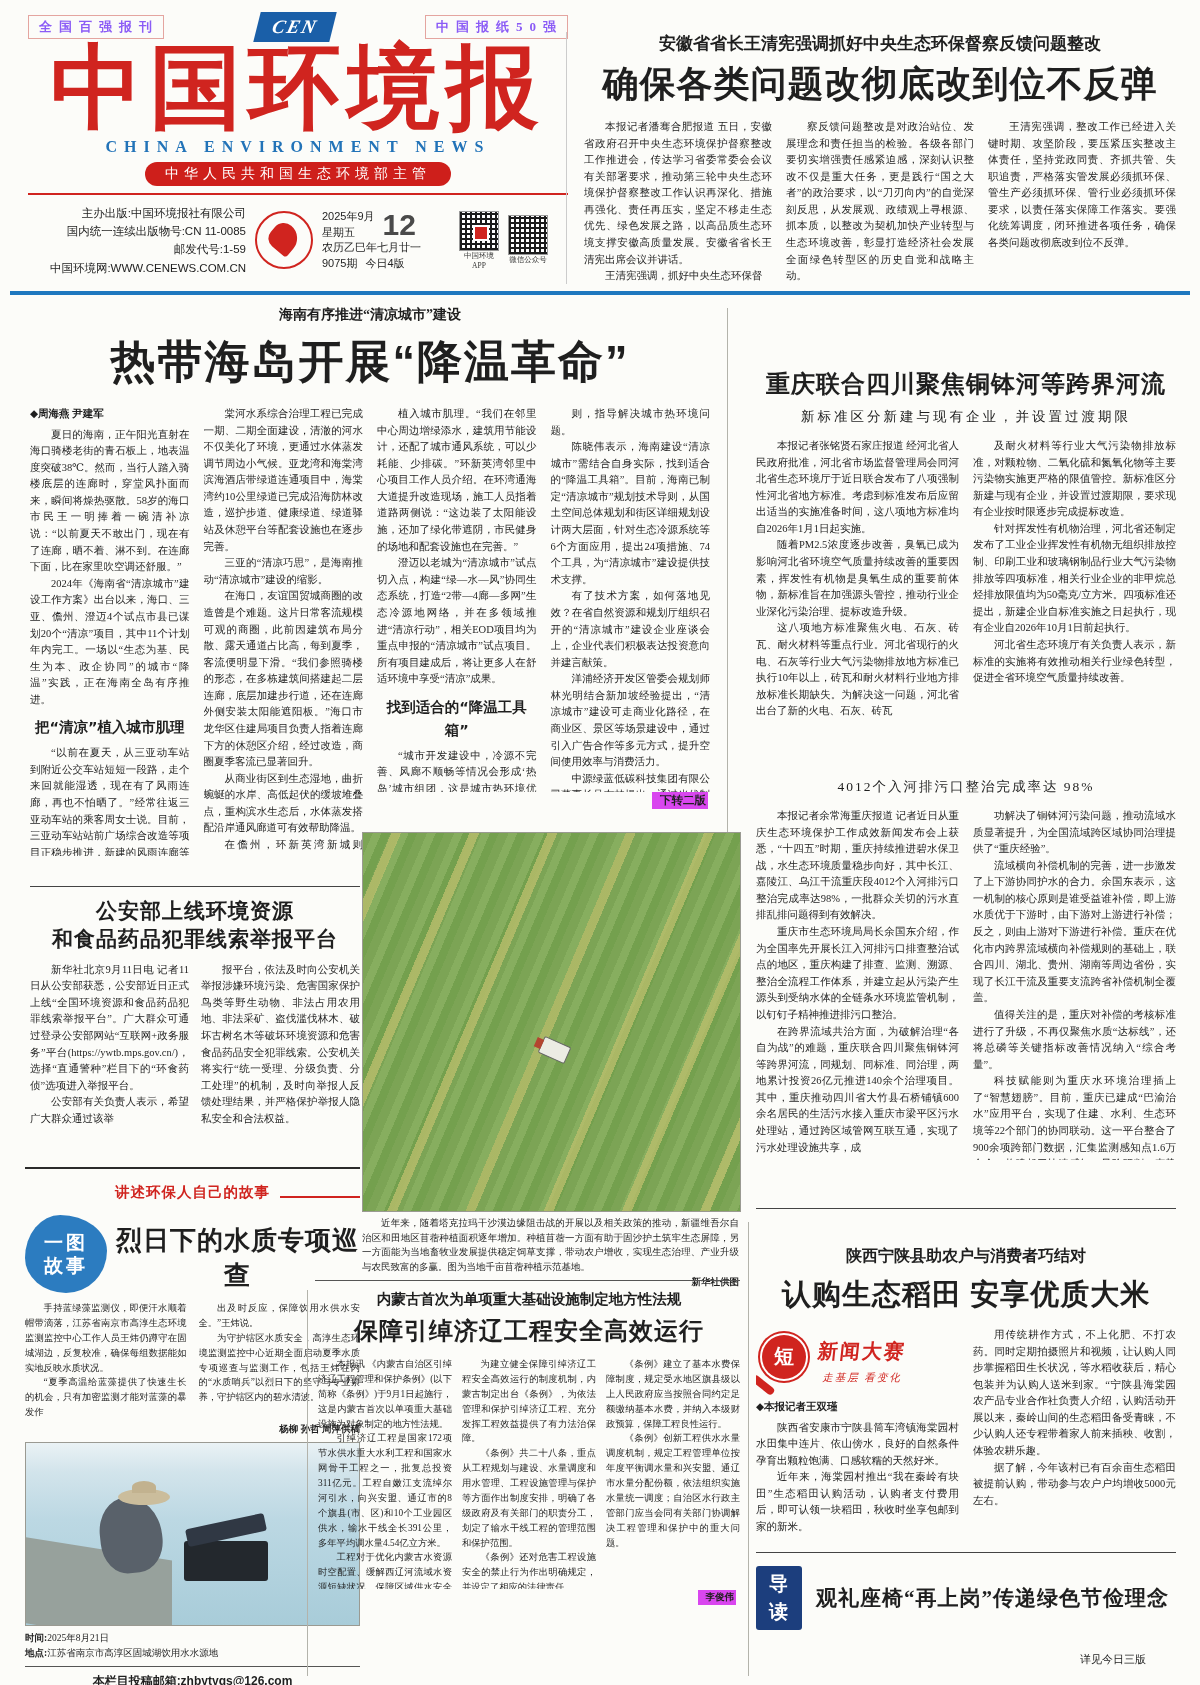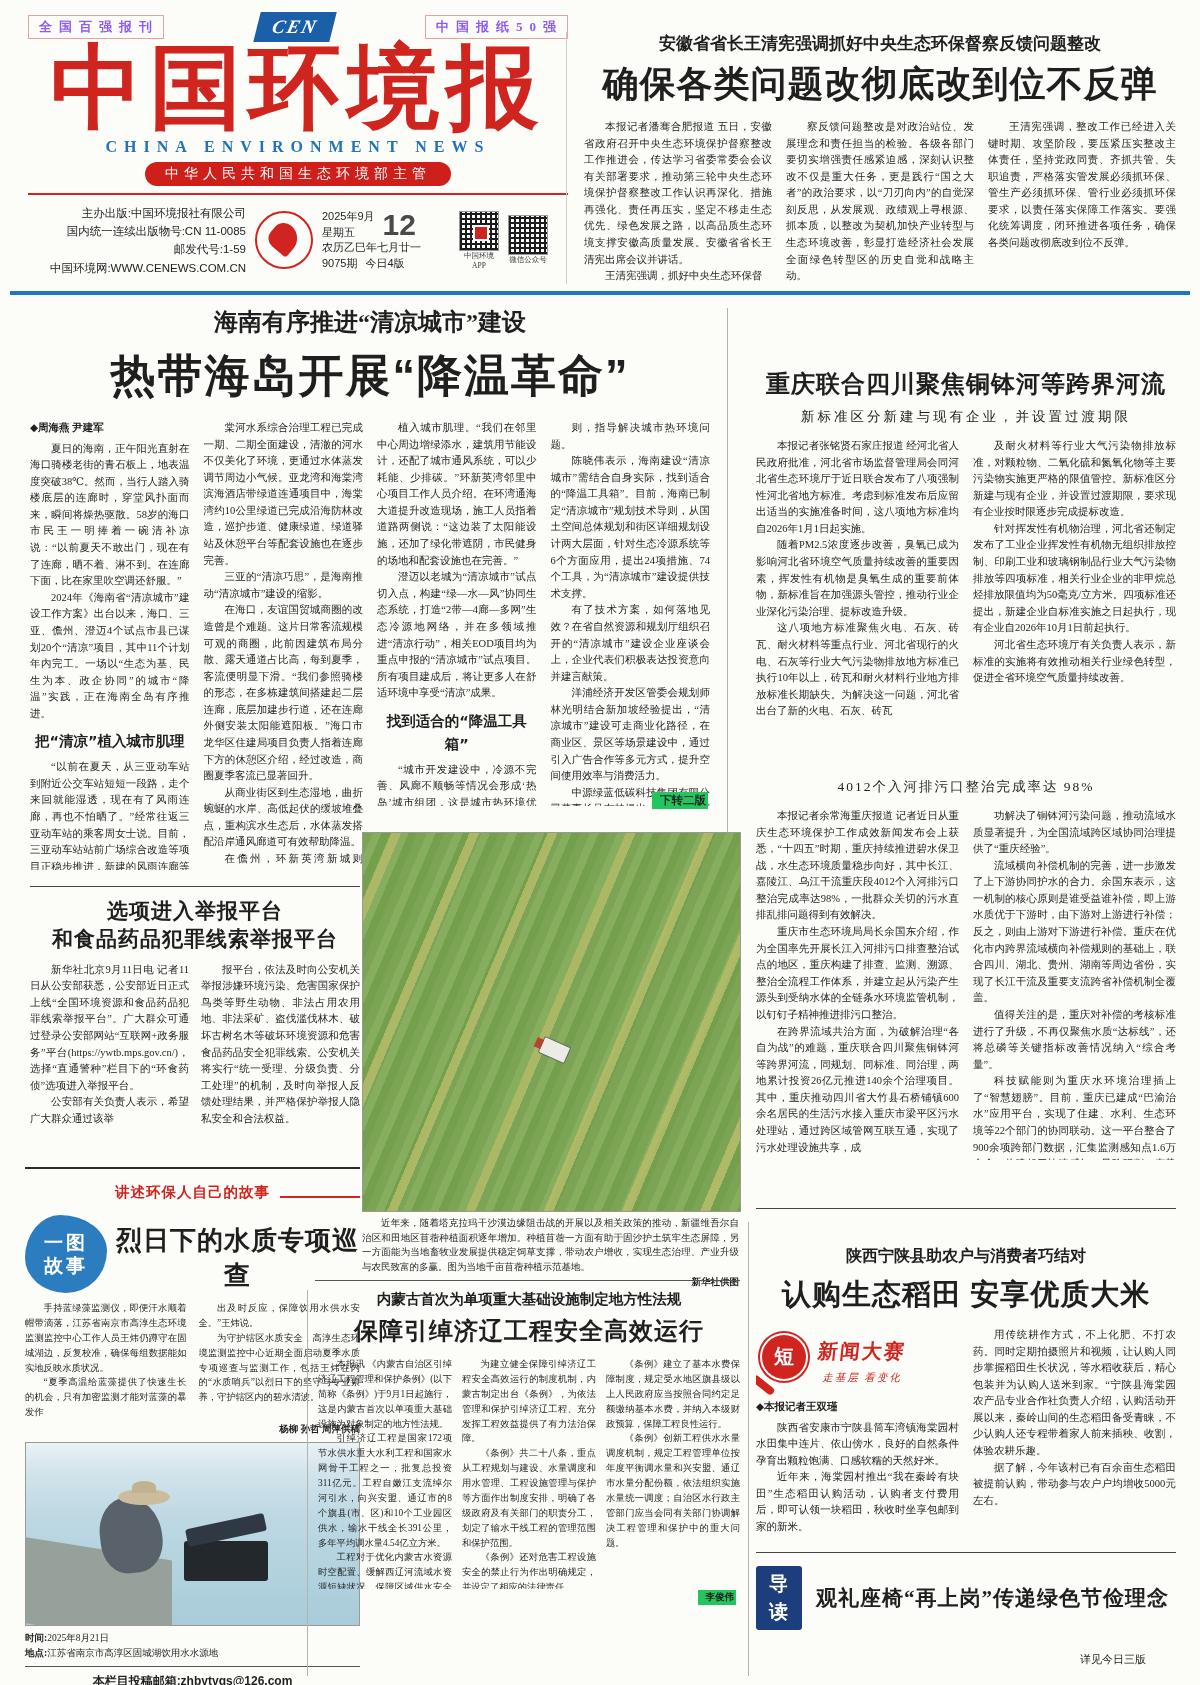--- a/index.html
+++ b/index.html
@@ -39,21 +39,21 @@
     background:repeating-linear-gradient(0deg,#1c1c1c 0 2px,transparent 2px 5px),
                repeating-linear-gradient(90deg,#1c1c1c 0 2px,#fff 2px 5px);}
   .qr-dot{position:absolute;left:13px;top:13px;width:12px;height:12px;background:#d0241f;border:2px solid #fff;}
   
   .kicker{font-size:17px;font-weight:bold;text-align:center;}
   .hl-serif{font-weight:900;text-align:center;letter-spacing:1px;}
   .subhead-sp{text-align:center;font-size:13.5px;letter-spacing:3px;margin-top:8px;}
   .inner-sub{font-size:14.5px;font-weight:900;text-align:center;margin:8px 0 6px;text-indent:0;
              font-family:"DejaVu Sans","Liberation Sans",sans-serif;}
   .byline{font-weight:bold;font-size:10.5px;margin-bottom:4px;}
-  .jump{position:absolute;font-weight:bold;font-size:11.5px;background:#22c55e;padding:1px 2px 1px 8px;}
+  .jump{position:absolute;font-weight:bold;font-size:11.5px;background:#d946ef;padding:1px 2px 1px 8px;}
   
   .photo{border:1px solid #9a9a92;overflow:hidden;position:relative;}
   .field{width:100%;height:100%;
     background:repeating-linear-gradient(113deg,rgba(193,198,120,0) 0 26px,rgba(186,190,108,.78) 26px 35px,rgba(0,0,0,0) 35px 72px),
                repeating-linear-gradient(113deg,#7ca455 0 9px,#87ae5f 9px 17px,#74a04e 17px 25px);}
   .harvester{position:absolute;left:47%;top:55%;width:27px;height:16px;background:#ececе4;background:#ececE4;
              border:1px solid #666;border-radius:2px;transform:rotate(24deg);}
   .harvester::after{content:"";position:absolute;left:-7px;top:3px;width:7px;height:10px;background:#b44530;}
   .scene{width:100%;height:100%;background:linear-gradient(180deg,#eaf2f5 0%,#d2e4eb 16%,#bcd8e3 42%,#a8ccd9 100%);position:relative;}
   .dock{position:absolute;left:-24px;bottom:-8px;width:170px;height:86px;background:#97a19c;transform:skewY(9deg);}
@@ -153,21 +153,21 @@
         </div>
       <div class="col" style="height:168px;">
           <p>王清宪强调，整改工作已经进入关键时期、攻坚阶段，要压紧压实整改主体责任，坚持党政同责、齐抓共管、失职追责，严格落实管发展必须抓环保、管生产必须抓环保、管行业必须抓环保要求，以责任落实保障工作落实。要强化统筹调度，闭环推进各项任务，确保各类问题改彻底改到位不反弹。</p>
         </div>
     </div>
   </article>
 
   <div class="abs" style="left:10px;top:291px;width:1180px;height:4px;background:#1e78bf;"></div>
 
   <article class="abs art" style="left:30px;top:306px;width:680px;">
-    <div class="kicker" style="font-size:24px;">海南有序推进“清凉城市”建设</div>
+    <div class="kicker" style="font-size:14px;">海南有序推进“清凉城市”建设</div>
     <div class="hl-serif sans" style="font-size:45px;letter-spacing:2px;margin:8px 0 14px;">热带海岛开展“降温革命”</div>
     <div class="cols body10" style="gap:14px;">
       <div class="col" style="height:450px;">
         <div class="byline">◆周海燕 尹建军</div>
         <div>
             <p>夏日的海南，正午阳光直射在海口骑楼老街的青石板上，地表温度突破38℃。然而，当行人踏入骑楼底层的连廊时，穿堂风扑面而来，瞬间将燥热驱散。58岁的海口市民王一明捧着一碗清补凉说：“以前夏天不敢出门，现在有了连廊，晒不着、淋不到。在连廊下面，比在家里吹空调还舒服。”</p>
             <p>2024年《海南省“清凉城市”建设工作方案》出台以来，海口、三亚、儋州、澄迈4个试点市县已谋划20个“清凉”项目，其中11个计划年内完工。一场以“生态为基、民生为本、政企协同”的城市“降温”实践，正在海南全岛有序推进。</p>
           </div>
         <div class="inner-sub">把“清凉”植入城市肌理</div>
         <div>
@@ -200,21 +200,21 @@
         </div>
     </div>
     <div class="jump" style="right:2px;top:486px;">下转二版</div>
   </article>
 
   <div class="abs" style="left:727px;top:308px;width:1px;height:898px;background:#b3b3ab;"></div>
   <div class="abs rule" style="left:30px;top:886px;width:330px;height:1px;"></div>
 
   <article class="abs art" style="left:30px;top:897px;width:330px;">
     <div class="hl-serif" style="font-size:21px;line-height:1.35;">
-      <div>选项进入举报平台</div>
+      <div>公安部上线环境资源</div>
       <div>和食品药品犯罪线索举报平台</div>
     </div>
     <div class="cols body10" style="gap:12px;margin-top:8px;">
       <div class="col" style="height:196px;">
           <p>新华社北京9月11日电 记者11日从公安部获悉，公安部近日正式上线“全国环境资源和食品药品犯罪线索举报平台”。广大群众可通过登录公安部网站“互联网+政务服务”平台(https://ywtb.mps.gov.cn/)，选择“直通警种”栏目下的“环食药侦”选项进入举报平台。</p>
           <p>公安部有关负责人表示，希望广大群众通过该举</p>
         </div>
       <div class="col" style="height:196px;">
           <p>报平台，依法及时向公安机关举报涉嫌环境污染、危害国家保护鸟类等野生动物、非法占用农用地、非法采矿、盗伐滥伐林木、破坏古树名木等破坏环境资源和危害食品药品安全犯罪线索。公安机关将实行“统一受理、分级负责、分工处理”的机制，及时向举报人反馈处理结果，并严格保护举报人隐私安全和合法权益。</p>
         </div>

